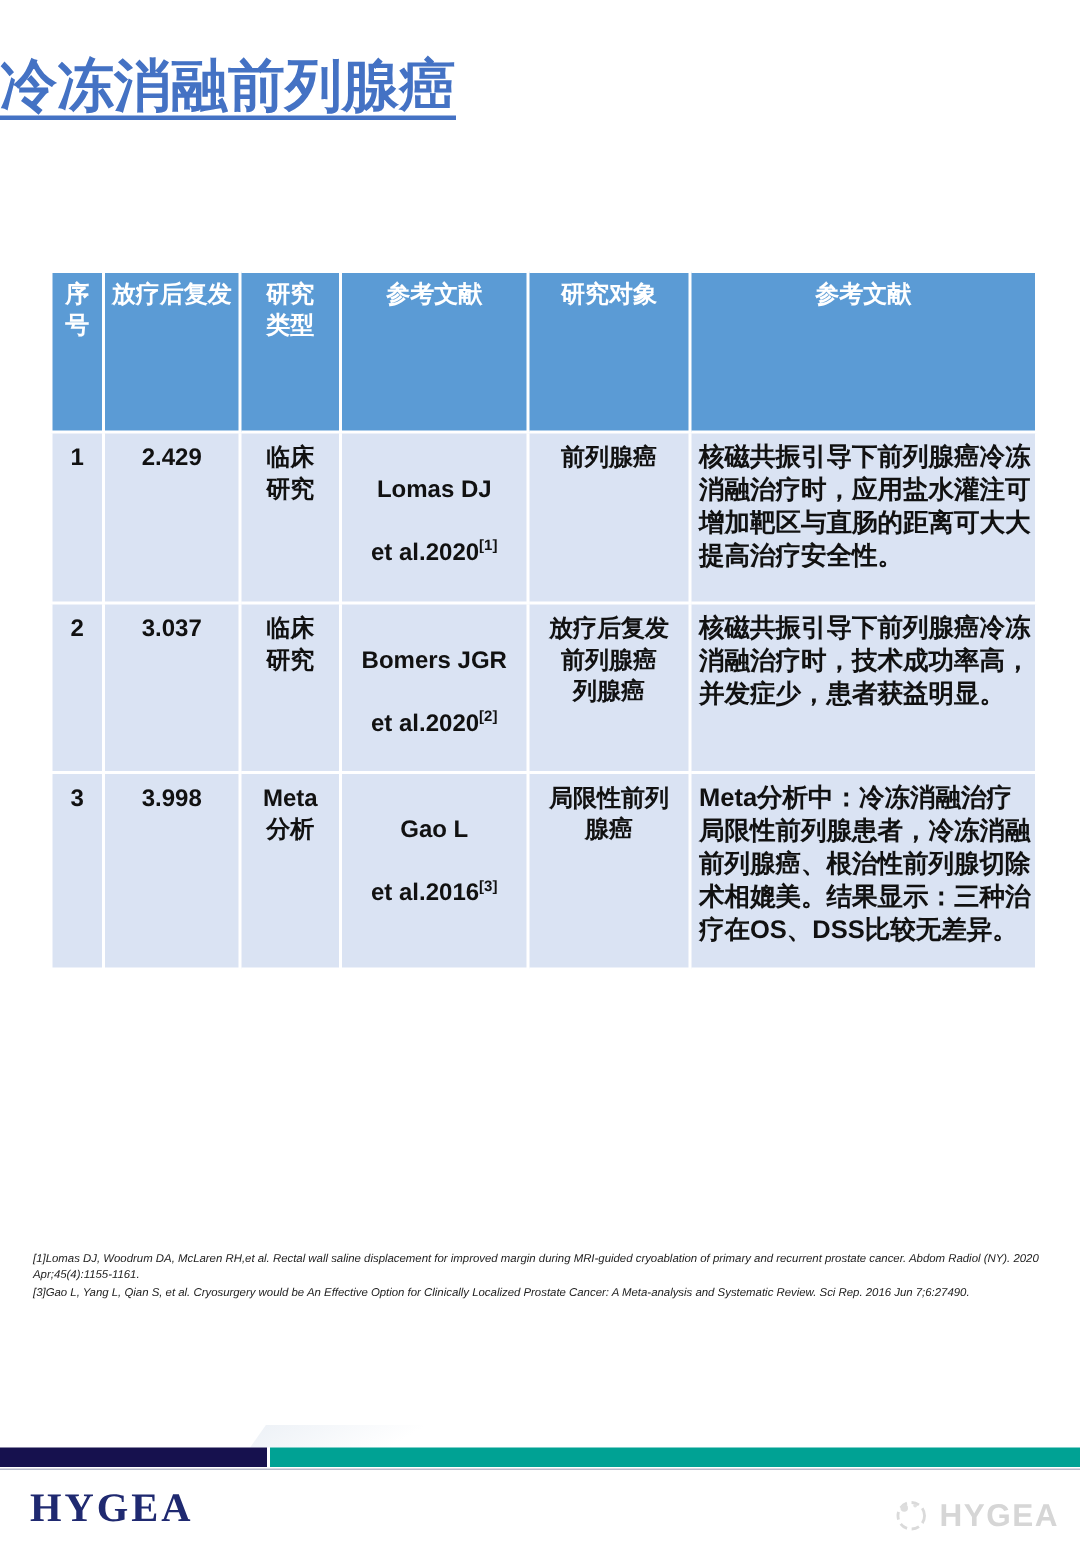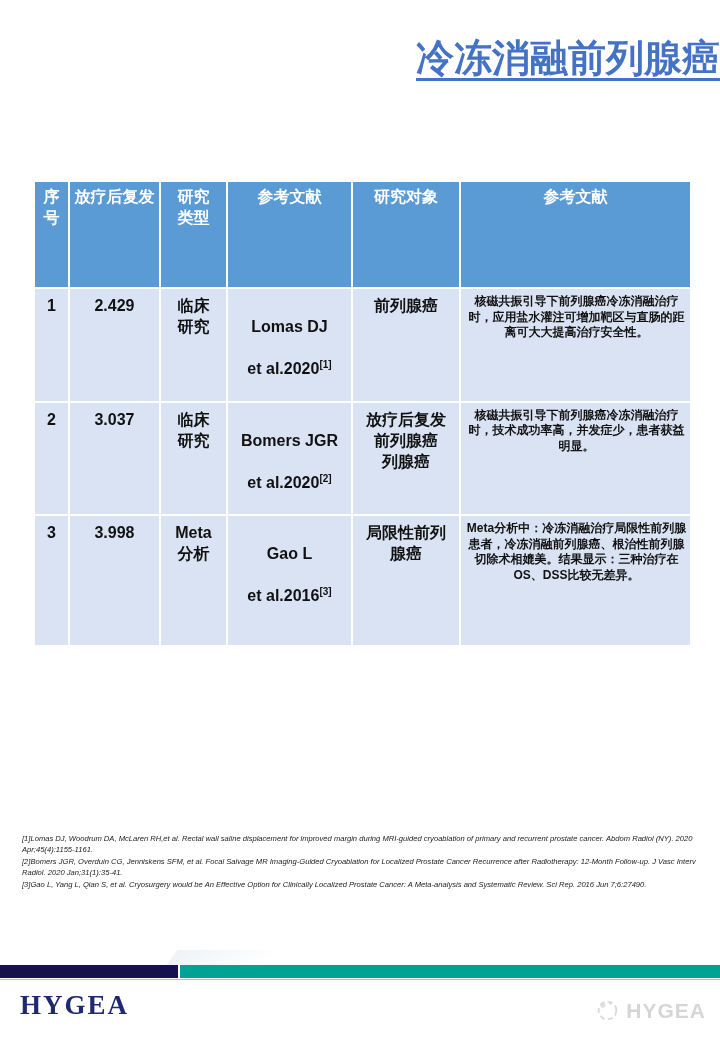--- a/index.html
+++ b/index.html
@@ -3,21 +3,21 @@
 <meta charset="utf-8">
 <style>
   html,body{margin:0;padding:0;}
   body{
     width:720px;height:1040px;position:relative;overflow:hidden;
     background:#ffffff;
     font-family:"Liberation Sans","DejaVu Sans",sans-serif;
   }
   
   .title{
-    position:absolute;top:30px;left:0;width:720px;text-align:right;
+    position:absolute;top:30px;left:0;width:720px;text-align:left;
     color:#4472C4;font-weight:bold;font-size:38px;line-height:1.5;
   }
   .title .tl{
     text-decoration:underline;
     text-decoration-thickness:3px;
     text-underline-offset:7px;
   }
   
   table.studies{
     position:absolute;top:180px;left:33px;width:657px;
@@ -31,21 +31,21 @@
     white-space:pre-line;
   }
   table.studies td{
     background:#DAE3F3;color:#111111;
     font-size:16px;font-weight:bold;line-height:1.32;
     vertical-align:top;text-align:center;
     padding:6px 2px 0 2px;border:2px solid #ffffff;
     white-space:pre-line;
   }
   table.studies td.result{
-    text-align:center;font-size:12px;line-height:1.3;
+    text-align:left;font-size:17px;line-height:1.3;
     padding:5px 3px 0 5px;
   }
   table.studies sup{font-size:10px;vertical-align:super;line-height:0;}
   tr.hdr{height:107px;}
   tr.r1{height:97px;}
   tr.r2{height:105px;}
   tr.r3{height:131px;}
   
   .footnotes{
     position:absolute;left:22px;top:833px;width:684px;
@@ -141,21 +141,20 @@
       </td>
       <td>局限性前列
 腺癌</td>
       <td class="result">Meta分析中：冷冻消融治疗局限性前列腺患者，冷冻消融前列腺癌、根治性前列腺切除术相媲美。结果显示：三种治疗在OS、DSS比较无差异。</td>
     </tr>
   </tbody>
 </table>
 
 <div class="footnotes">
   <p>[1]Lomas DJ, Woodrum DA, McLaren RH,et al. Rectal wall saline displacement for improved margin during MRI-guided cryoablation of primary and recurrent prostate cancer. Abdom Radiol (NY). 2020 Apr;45(4):1155-1161.</p>
-  <p>[2]Bomers JGR, Overduin CG, Jenniskens SFM, et al. Focal Salvage MR Imaging-Guided Cryoablation for Localized Prostate Cancer Recurrence after Radiotherapy: 12-Month Follow-up. J Vasc Interv Radiol. 2020 Jan;31(1):35-41.</p>
   <p>[3]Gao L, Yang L, Qian S, et al. Cryosurgery would be An Effective Option for Clinically Localized Prostate Cancer: A Meta-analysis and Systematic Review. Sci Rep. 2016 Jun 7;6:27490.</p>
 </div>
 
 <div class="wisp"></div>
 <div class="bar-navy"></div>
 <div class="bar-teal"></div>
 <div class="bar-underline"></div>
 
 <div class="logo-text">HYGEA</div>
 

